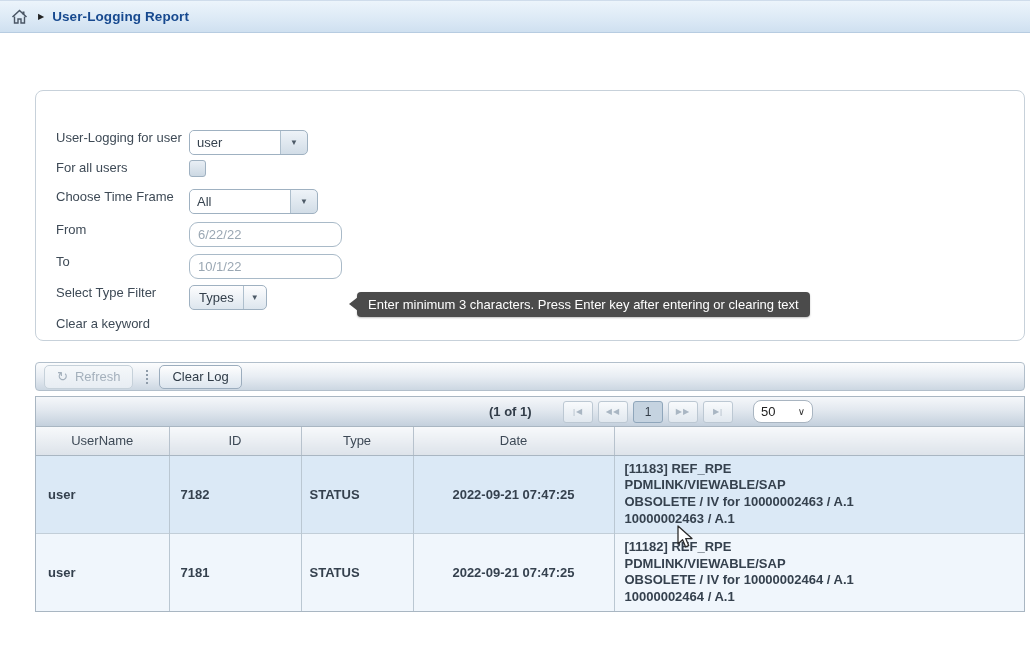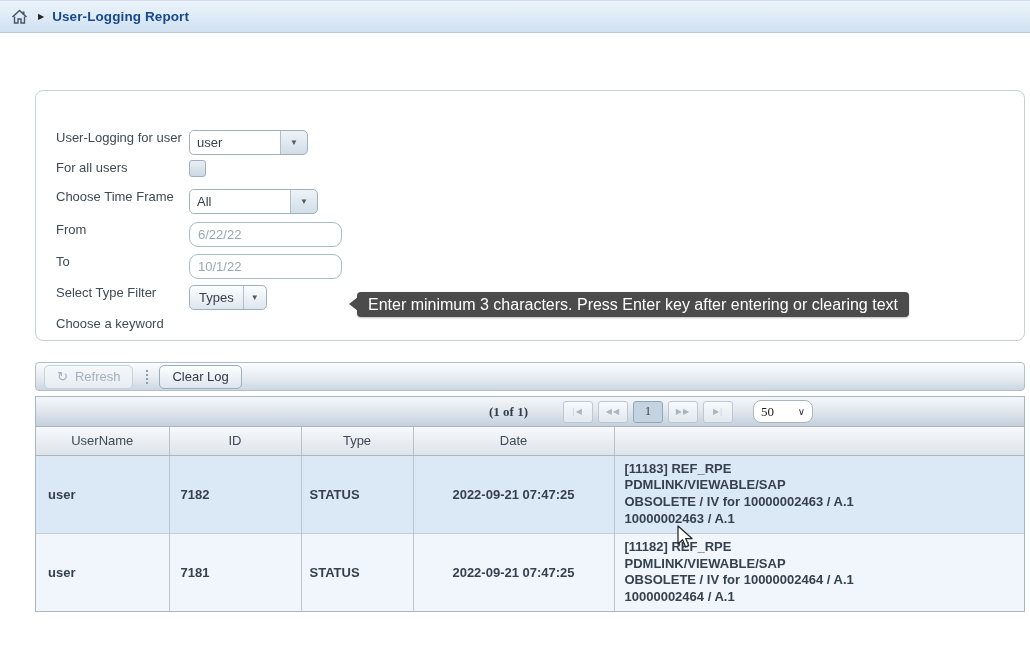--- a/index.html
+++ b/index.html
@@ -40,21 +40,21 @@
     background:linear-gradient(180deg,#e9eff5,#ccd8e3); display:inline-block; }
 
   .dd-btn { display:inline-flex; height:25px; border:1px solid #9fb1c1; border-radius:5px;
     background:linear-gradient(180deg,#fdfdfe,#dde6ee); align-items:center; overflow:hidden; cursor:default; }
   .dd-btn .dd-lbl { padding:0 9px; color:#333f4b; }
   .dd-btn .dd-arrow { width:23px; align-self:stretch; display:flex; align-items:center; justify-content:center;
     border-left:1px solid #aebfcd; font-size:8px; color:#4d5a67; }
 
   
   .tooltip { position:absolute; left:357px; top:292px; height:25px; background:#4b4b4b; color:#fff;
-    border-radius:4px; line-height:25px; padding:0 11px; font-size:16px; white-space:nowrap;
+    border-radius:4px; line-height:25px; padding:0 11px; font-size:13px; white-space:nowrap;
     box-shadow:0 1px 2px rgba(0,0,0,.25); }
   .tooltip:before { content:""; position:absolute; left:-8px; top:5px; border:7px solid transparent;
     border-right:9px solid #4b4b4b; border-left:none; }
 
   
   .toolbar { position:absolute; left:35px; top:362px; width:990px; height:29px;
     border:1px solid #b2bfcb; border-radius:4px;
     background:linear-gradient(180deg,#fbfcfd 0%,#e8edf3 50%,#ccd7e2 100%);
     display:flex; align-items:center; padding-left:8px; }
   .tbtn { height:24px; border-radius:5px; display:inline-flex; align-items:center; padding:0 12px;
@@ -63,21 +63,21 @@
     color:#a4b0bc; }
   .tbtn.enabled { border:1px solid #9cadbe; background:linear-gradient(180deg,#fefefe,#dce5ee);
     color:#2f3b47; }
   .tbtn .ticon { margin-right:7px; font-size:13px; line-height:1; color:#a4b0bc; }
   .toolbar-sep { height:14px; border-left:2px dotted #8f9caa; margin:0 11px 0 13px; }
 
   
   .grid { position:absolute; left:35px; top:396px; width:990px; height:216px;
     border:1px solid #a9b6c2; background:#fff; }
   .paginator { height:30px; background:linear-gradient(180deg,#f5f7fa 0%,#e2e8ef 45%,#c4d0dd 100%);
-    border-bottom:1px solid #a9b6c2; position:relative; display:flex; align-items:center;font-family:Liberation Serif, serif; }
+    border-bottom:1px solid #a9b6c2; position:relative; display:flex; align-items:center; }
   .pg-report { position:absolute; left:453px; font-weight:bold; color:#323d49; }
   .pg-buttons { position:absolute; left:527px; display:flex; gap:5px; }
   .pg-btn { width:30px; height:22px; border:1px solid #bcc8d3; border-radius:3px;
     background:linear-gradient(180deg,#f8fafc,#e1e8ef); color:#a9b6c3; font-size:8px;
     display:flex; align-items:center; justify-content:center; letter-spacing:1px; }
   .pg-btn.page { background:#c5d3e0; border-color:#8fa6bb; color:#333d48; font-size:12px; letter-spacing:0; }
   .pg-select { position:absolute; left:717px; width:60px; height:23px; background:#fff;
     border:1px solid #a9b5c1; border-radius:8px; display:flex; align-items:center;
     padding:0 7px; color:#222; }
   .pg-select .chev { margin-left:auto; font-size:10px; color:#333; }
@@ -153,21 +153,21 @@
 
     <div class="frow" style="top:170px;">
       <span class="lbl">Select Type Filter</span>
       <span class="dd-btn">
         <span class="dd-lbl">Types</span>
         <span class="dd-arrow">▼</span>
       </span>
     </div>
 
     <div class="frow" style="top:201px;">
-      <span class="lbl">Choose a keyword</span>
+      <span class="lbl">Clear a keyword</span>
     </div>
   </div>
 
   <div class="tooltip">Enter minimum 3 characters. Press Enter key after entering or clearing text</div>
 
   <div class="toolbar">
     <span class="tbtn disabled">
       <span class="ticon">↻</span>
       <span>Refresh</span>
     </span>

